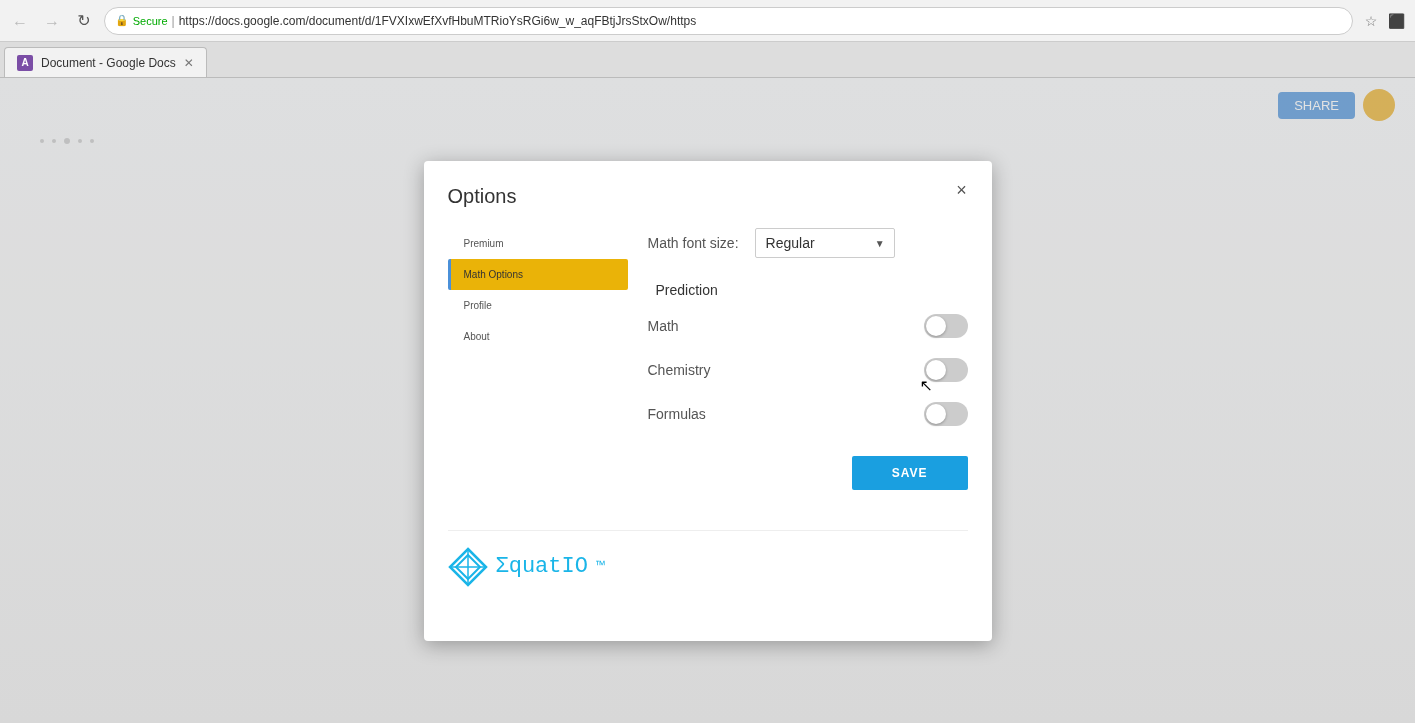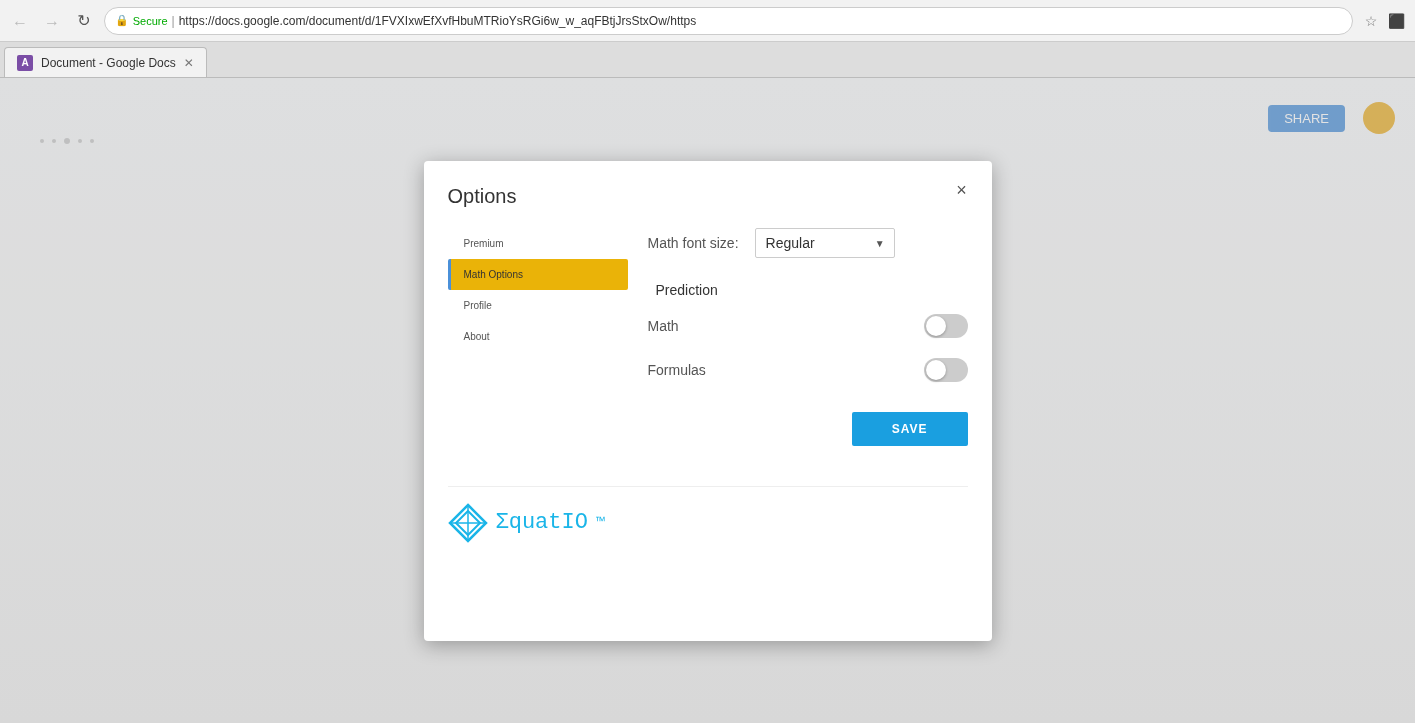--- a/index.html
+++ b/index.html
@@ -116,25 +116,25 @@
       padding: 0 40px;
       gap: 8px;
       opacity: 0.3;
     }
     .dot { width: 6px; height: 6px; border-radius: 50%; background: #888; }
     .dot.small { width: 4px; height: 4px; }
 
     
     .top-right-buttons {
       position: absolute;
-      top: 24px;
+      top: 11px;
       right: 20px;
       display: flex;
       align-items: center;
-      gap: 18px;
+      gap: 8px;
     }
     .share-btn {
       background: #4a90d9;
       color: white;
       border: none;
       border-radius: 4px;
       padding: 6px 16px;
       font-size: 13px;
       cursor: pointer;
       opacity: 0.7;
@@ -418,20 +418,27 @@
               </div>
             </div>
 
             <div class="section-title">Prediction</div>
 
             <div class="toggle-row">
               <span class="toggle-label">Math</span>
               <div class="toggle"></div>
             </div>
 
+            <div class="toggle-row">
+              <span class="toggle-label">Chemistry</span>
+              <div class="toggle" style="position:relative;">
+
+                <span style="position:absolute;top:18px;left:-4px;font-size:16px;pointer-events:none;">↖</span>
+              </div>
+            </div>
 
             <div class="toggle-row">
               <span class="toggle-label">Formulas</span>
               <div class="toggle"></div>
             </div>
 
             <div class="save-btn-row">
               <button class="save-btn">SAVE</button>
             </div>
           </div>

